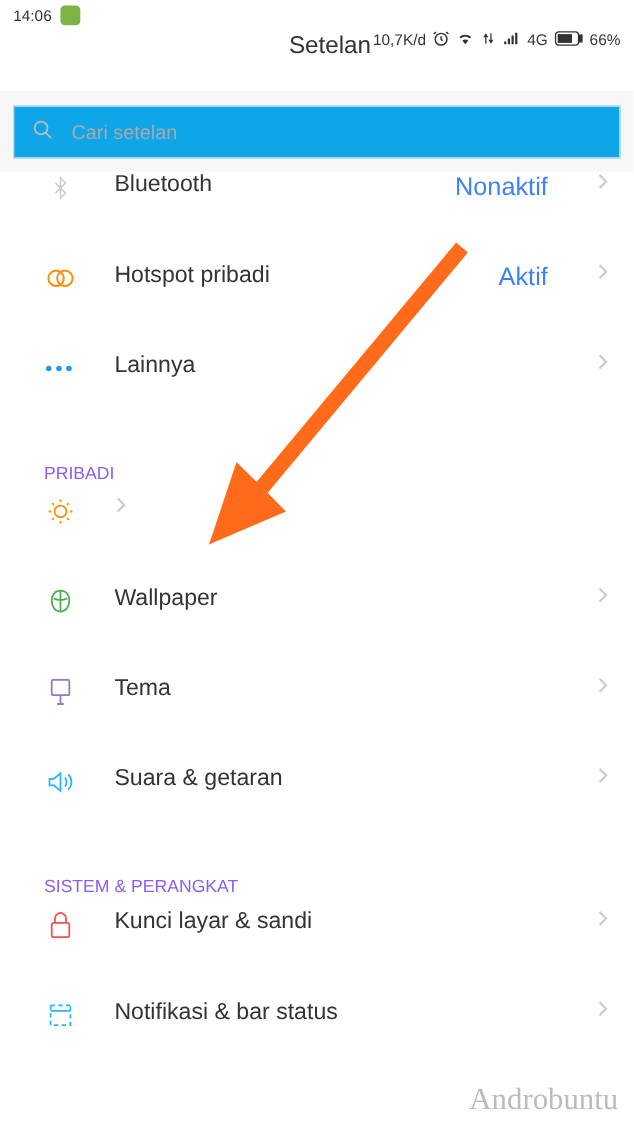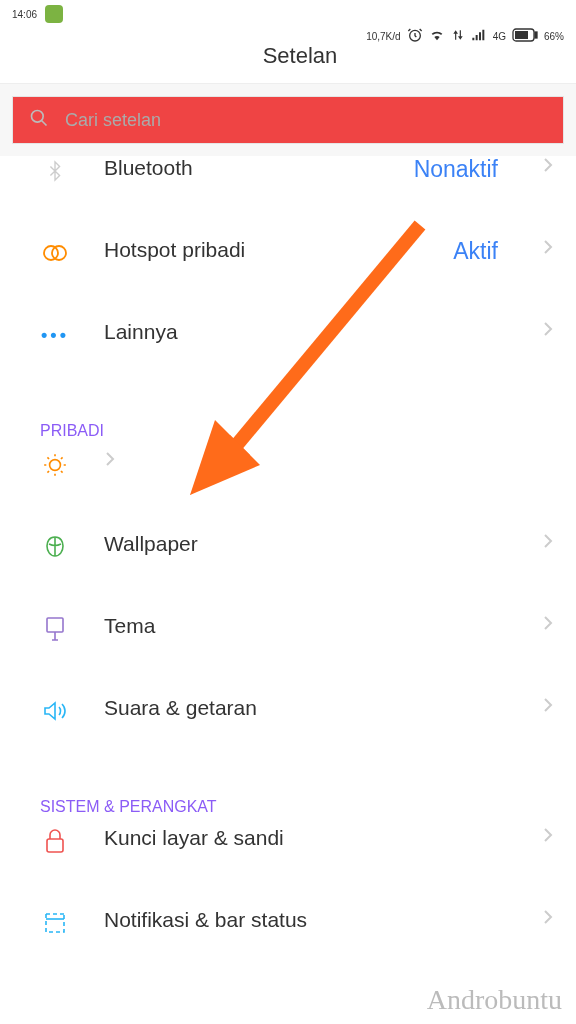--- a/index.html
+++ b/index.html
@@ -9,47 +9,46 @@
       font-family: -apple-system, 'Helvetica Neue', Arial, sans-serif;
       background: #fff;
       position: relative;
       overflow: hidden;
     }
     .status-bar {
       height: 28px;
       display: flex;
       align-items: center;
       padding: 0 12px;
-      font-size: 10px;
+      font-size: 14px;
       color: #333;
       justify-content: space-between;
     }
     .status-left { display: flex; align-items: center; gap: 8px; }
     .status-right { display: flex; align-items: center; gap: 6px; margin-top: 44px; }
     .status-icon { width: 18px; height: 18px; background: #7cb342; border-radius: 4px; display: inline-block; }
     .header {
       height: 56px;
       display: flex;
-      align-items: center;
       justify-content: center;
       border-bottom: 1px solid #eee;
       padding-left: 24px;
     }
     .header-title {
       font-size: 22px;
       color: #333;
       font-weight: 500;
     }
     .search-wrap {
       padding: 12px;
       background: #f7f7f7;
     }
     .search-box {
       height: 48px;
-      background: #ef4444;
+      background: #0ea5e9;
       border: 1px solid #e5e5e5;
       display: flex;
       align-items: center;
       padding: 0 16px;
       gap: 16px;
     }
     .search-box input {
       border: none;
       outline: none;
       font-size: 18px;

